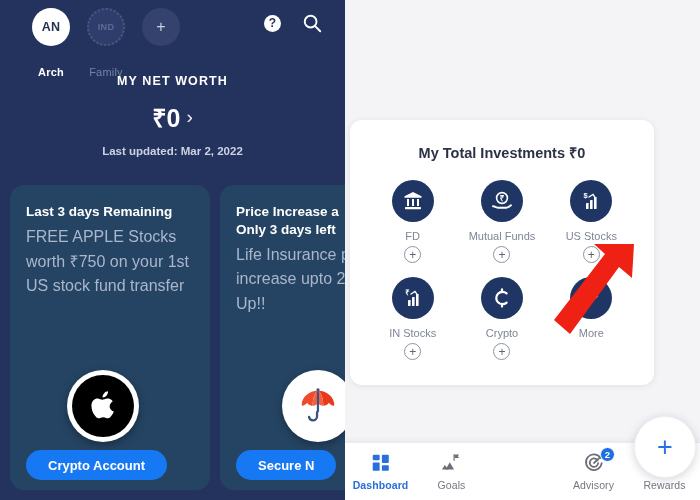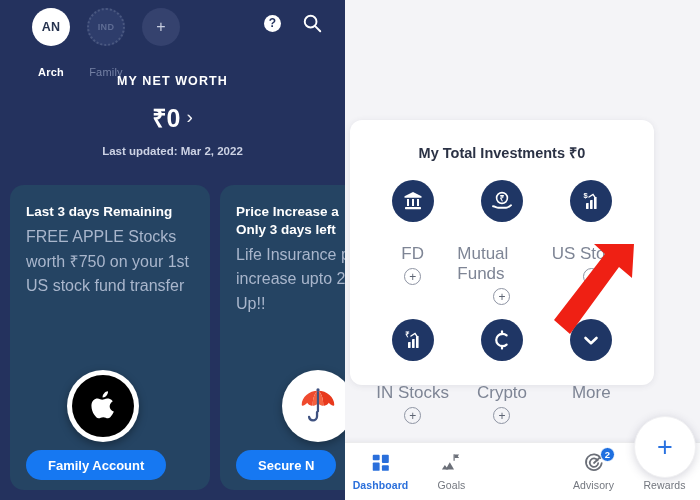--- a/index.html
+++ b/index.html
@@ -165,21 +165,21 @@
     row-gap: 14px;
     padding: 0 18px;
   }
   .inv-item { display: flex; flex-direction: column; align-items: center; }
   .inv-circle {
     width: 42px; height: 42px; border-radius: 50%;
     background: #1f3665;
     display: flex; align-items: center; justify-content: center;
   }
   .inv-circle svg { width: 24px; height: 24px; }
-  .inv-label { margin-top: 22px; font-size: 17px; color: #7e8595; }
+  .inv-label { margin-top: 8px; font-size: 11px; color: #7e8595; }
   .inv-plus {
     margin-top: 4px;
     width: 17px; height: 17px; border-radius: 50%;
     border: 1.3px solid #8e94a3; color: #5d6473;
     font-size: 12px; line-height: 1;
     display: flex; align-items: center; justify-content: center;
     cursor: pointer;
   }
   .inv-plus-spacer { margin-top: 4px; height: 17px; }
 
@@ -286,21 +286,21 @@
         <div class="promo-title">Last 3 days Remaining</div>
         <div class="promo-sub">FREE APPLE Stocks worth ₹750 on your 1st US stock fund transfer</div>
         <div class="promo-badge">
           <div class="apple-inner">
             <svg viewBox="0 0 24 28" fill="#ffffff">
               <path d="M17.2 14.6c0-2.9 2.3-4.2 2.4-4.3-1.3-1.9-3.3-2.2-4-2.2-1.8-.1-3.3 1-4.2 1-.9 0-2.2-1-3.7-1C5.6 8.1 3 9.6 3 13.8c0 2.6 1 5.3 2.2 7 1.1 1.5 2 2.8 3.4 2.8 1.3 0 1.9-.9 3.6-.9 1.7 0 2.2.9 3.6.9 1.4 0 2.4-1.4 3.3-2.8.6-.9.9-1.4 1.3-2.5-3.3-1.2-3.2-4.4-3.2-3.7z"></path>
               <path d="M14.8 5.9c.7-.9 1.2-2.1 1.1-3.3-1.1.04-2.4.7-3.1 1.6-.7.8-1.3 2-1.1 3.2 1.2.1 2.4-.6 3.1-1.5z"></path>
             </svg>
           </div>
         </div>
-        <button class="promo-btn">Family Account</button>
+        <button class="promo-btn">Crypto Account</button>
       </div>
 
       <div class="promo-card">
         <div class="promo-title" style="white-space:pre-line">Price Increase a
 Only 3 days left</div>
         <div class="promo-sub" style="white-space:pre-line">Life Insurance prem
 increase upto 20%.
 Up!!</div>
         <div class="promo-badge-2">
           <svg viewBox="0 0 48 48">

